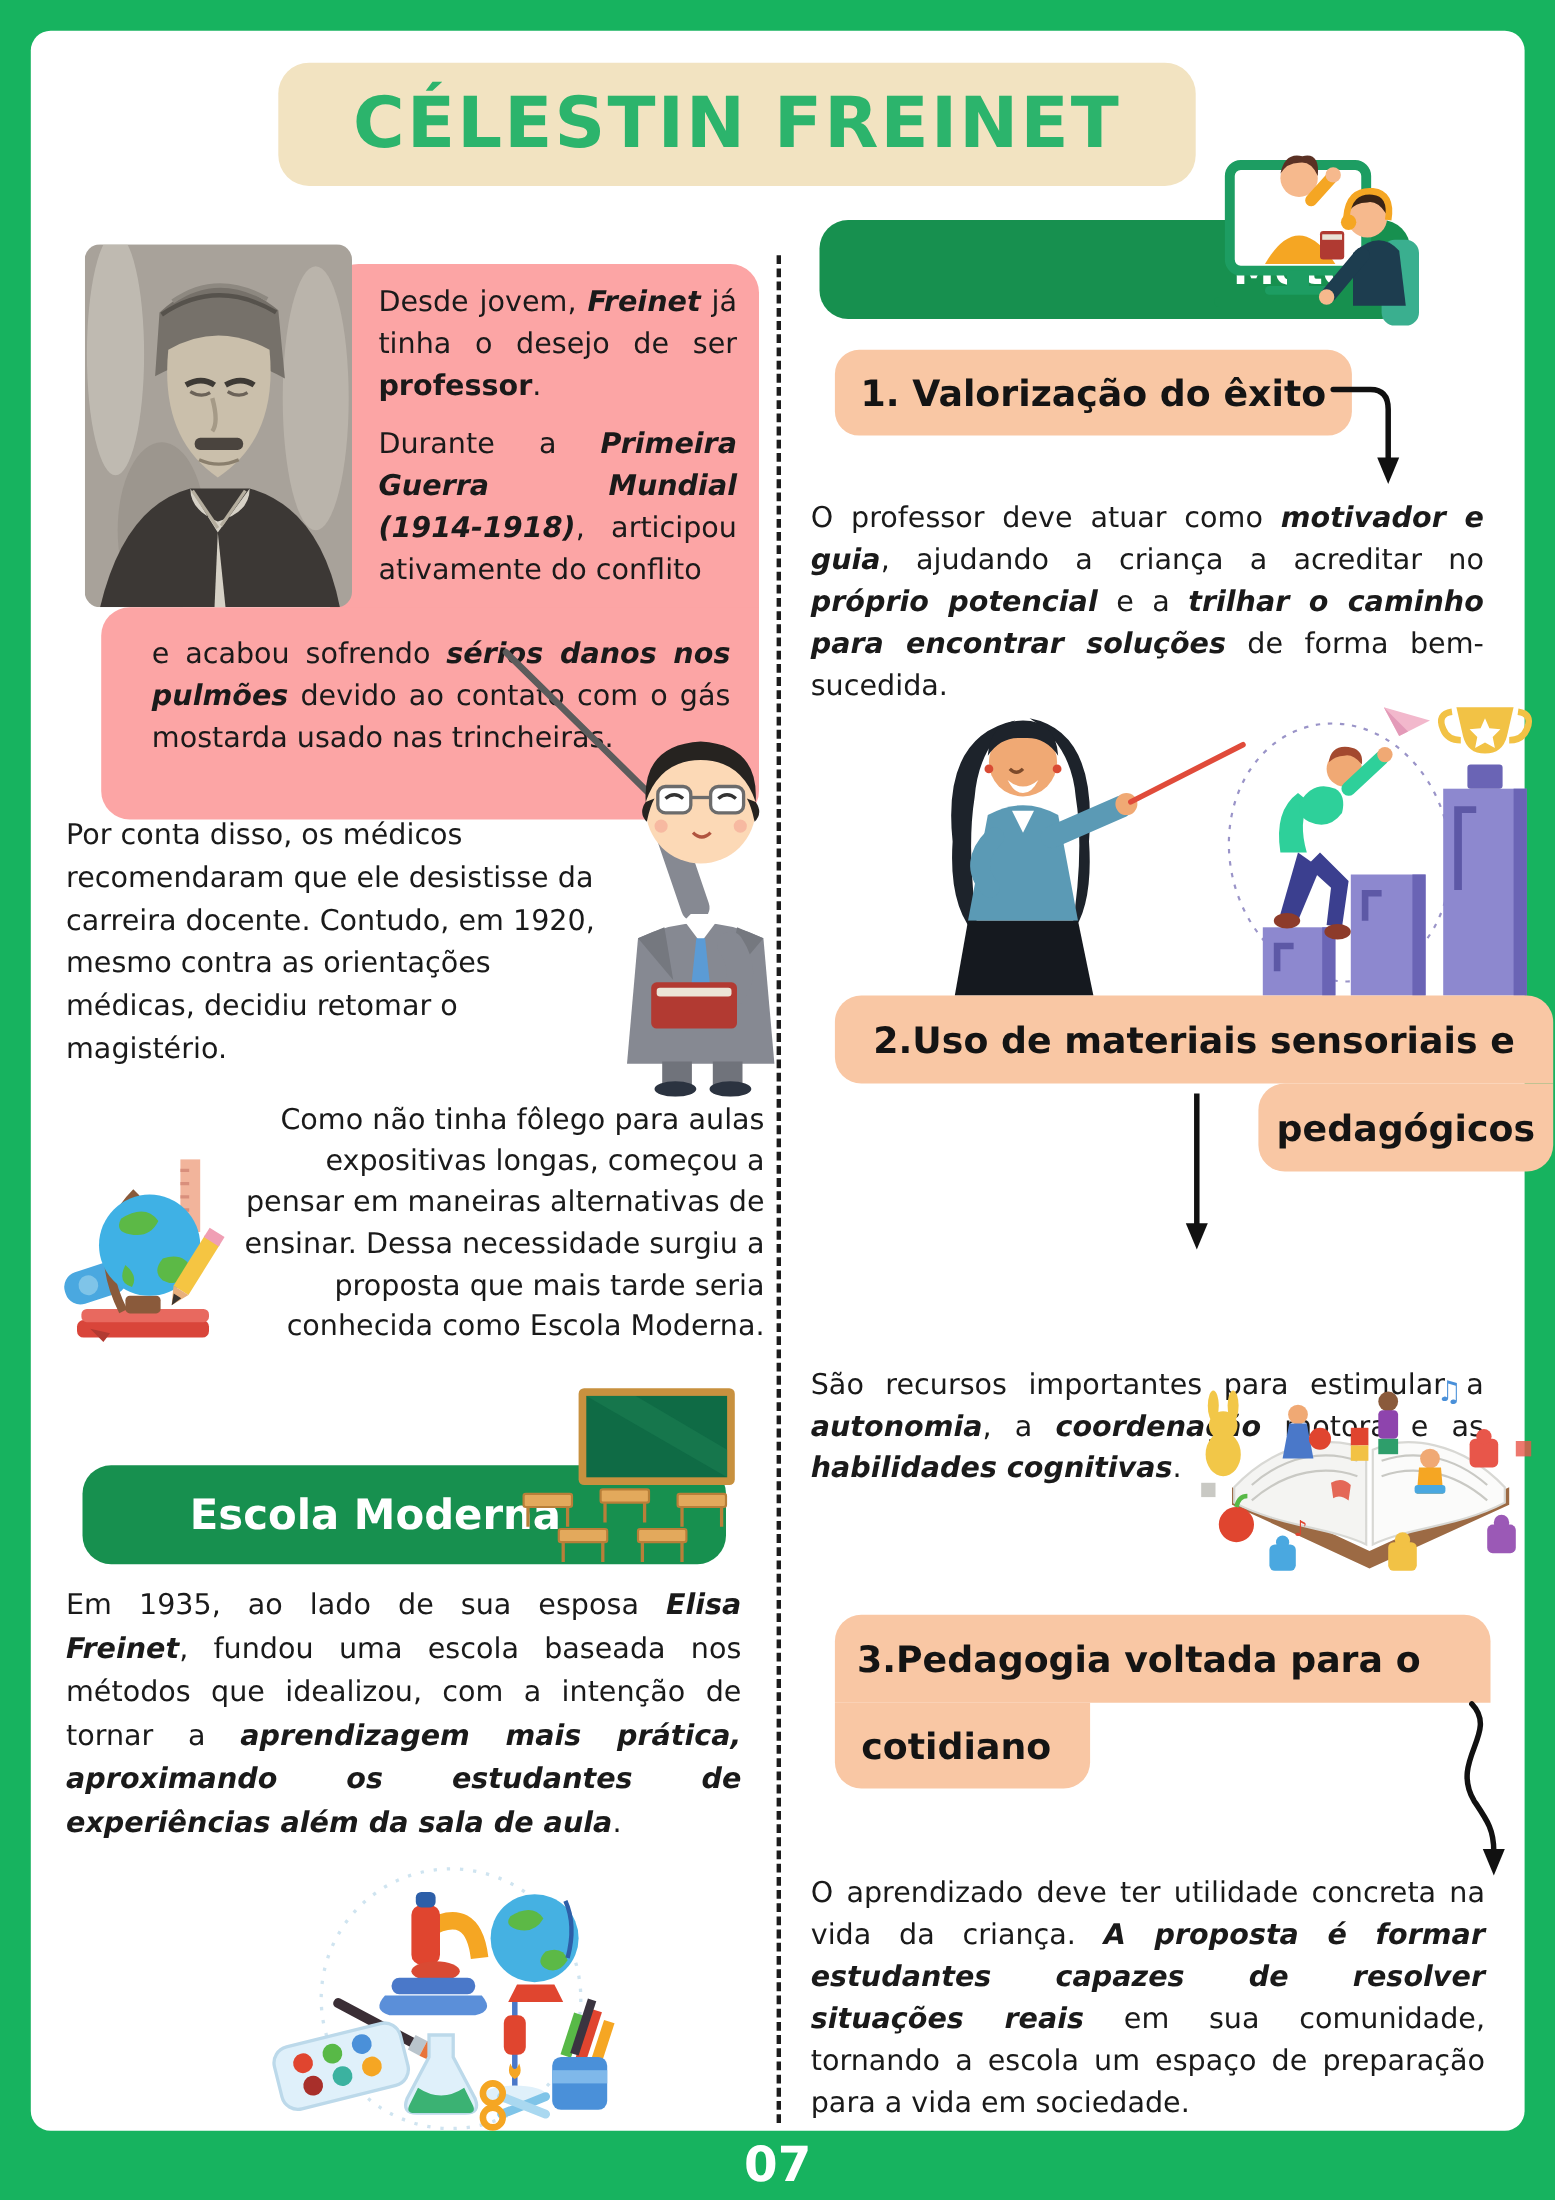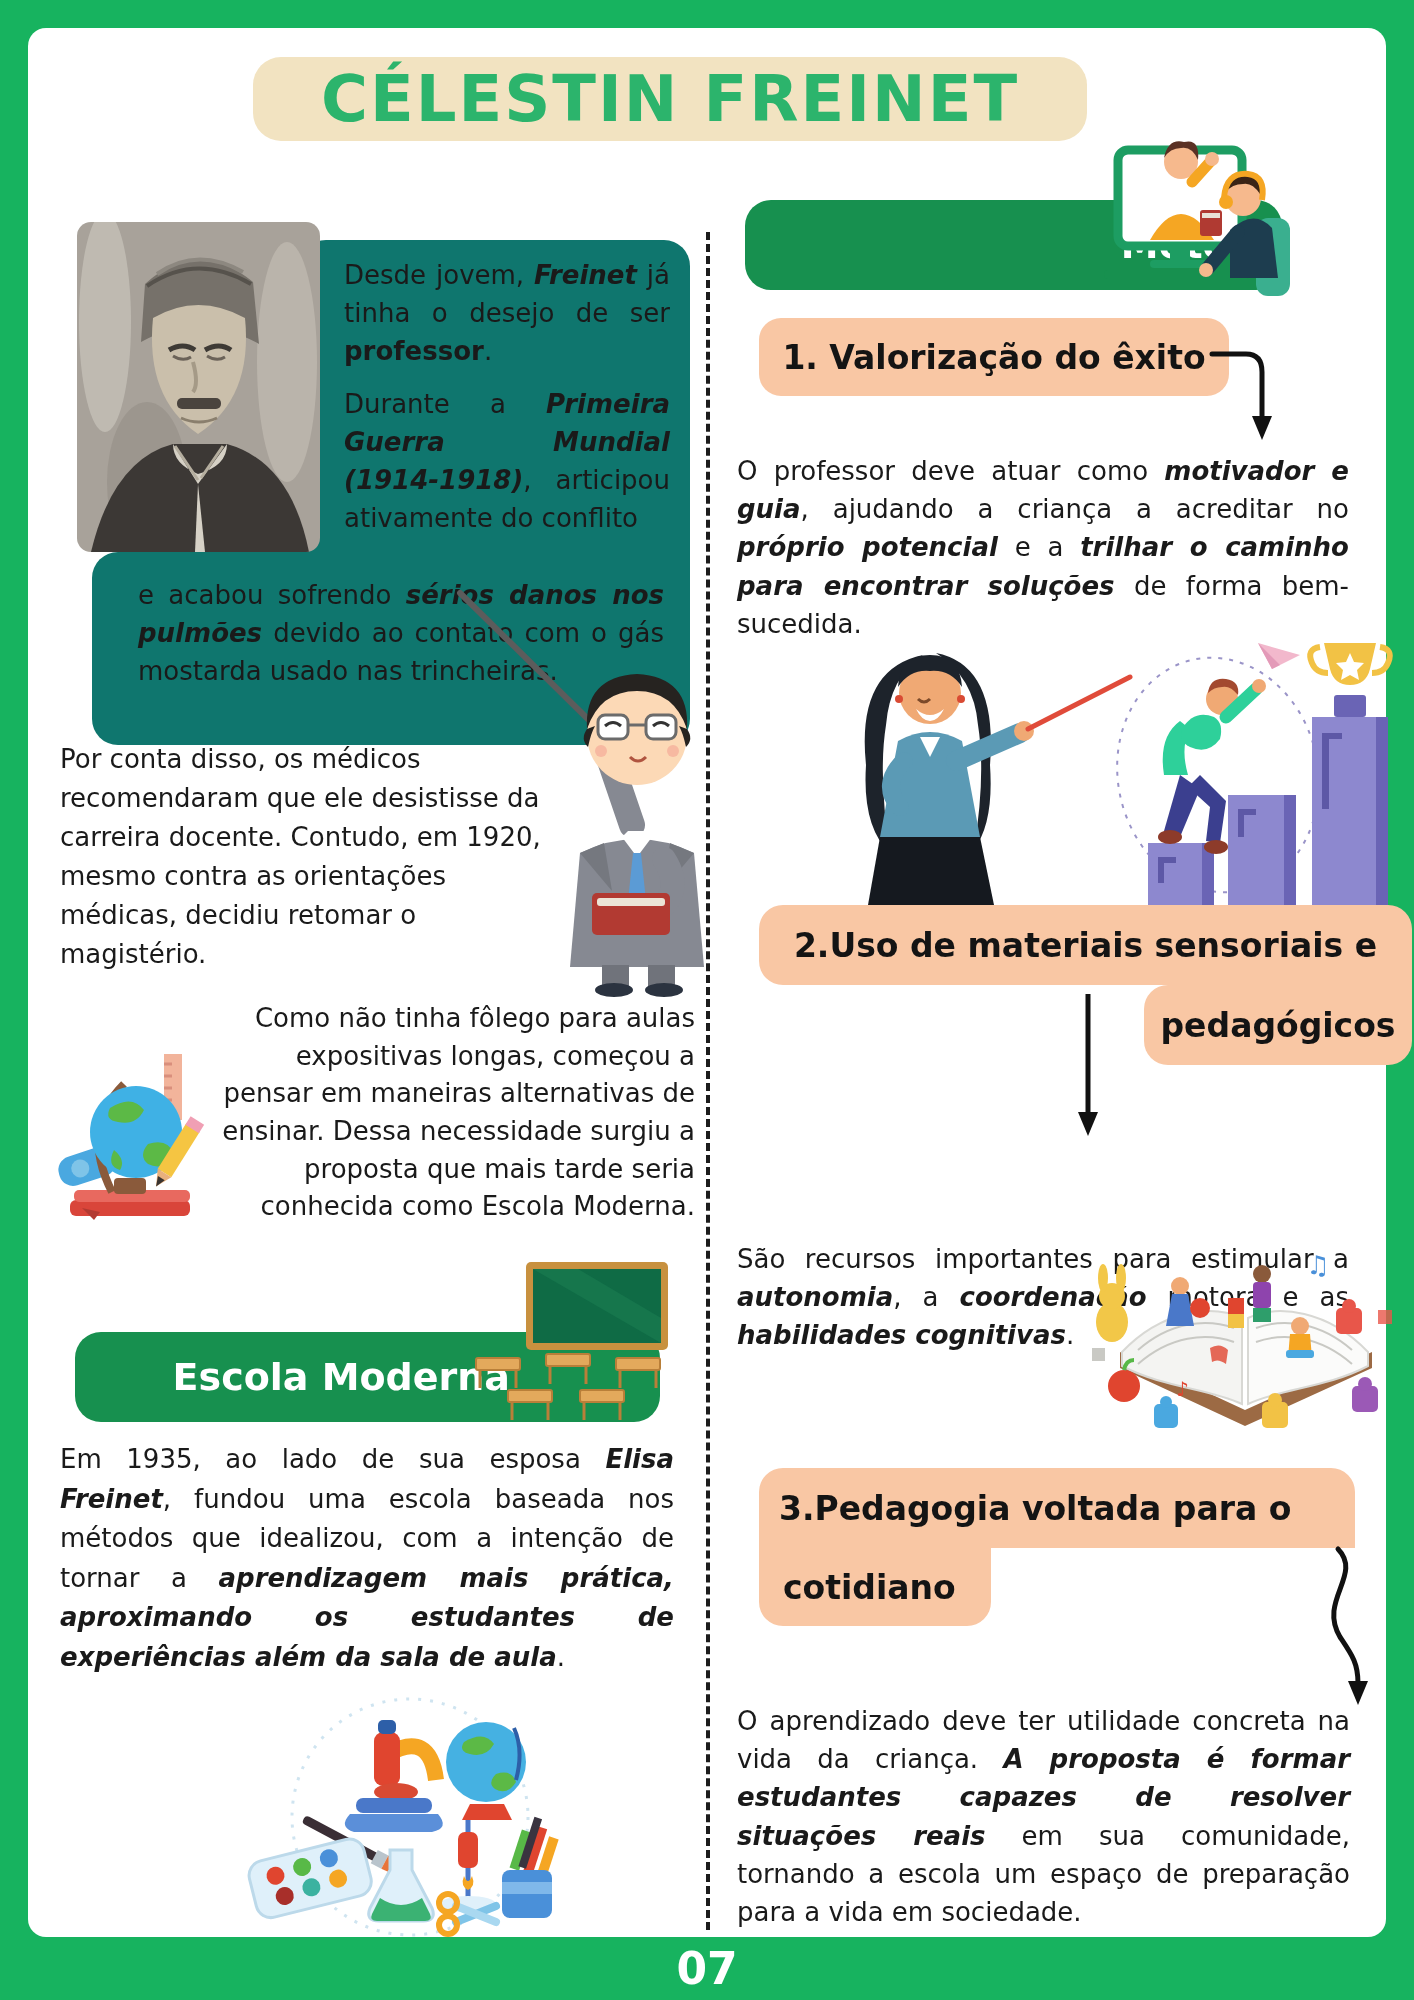--- a/index.html
+++ b/index.html
@@ -4,28 +4,28 @@
 <style>
   html,body{margin:0;padding:0;background:#e8e8e8;}
   #canvas{position:relative;width:1414px;height:2000px;margin:0 auto;background:#17b35f;overflow:hidden;
           font-family:"DejaVu Sans",sans-serif;color:#1a1a1a;}
   .paper{position:absolute;left:28px;top:28px;width:1358px;height:1909px;background:#ffffff;border-radius:18px;}
   .abs{position:absolute;}
   .b{font-weight:bold;}
   .i{font-style:italic;}
   .para{font-size:26px;line-height:1.47;color:#1a1a1a;}
   .just{text-align:justify;text-align-last:left;}
-  .title-box{left:253px;top:57px;width:834px;height:84px;background:#f2e3c1;border-radius:28px;
+  .title-box{left:253px;top:57px;width:834px;height:112px;background:#f2e3c1;border-radius:28px;
              display:flex;align-items:center;justify-content:center;}
   .title-text{font-size:64px;font-weight:bold;color:#2cb46c;letter-spacing:2px;}
   .banner{background:#17904f;border-radius:26px;color:#fff;font-weight:bold;font-size:38px;
           display:flex;align-items:center;justify-content:flex-end;padding-left:37px;}
   .pill{background:#f9c7a4;font-weight:bold;font-size:33px;color:#141414;display:flex;align-items:center;margin-left:22px;}
   .divider{left:706px;top:232px;height:1698px;width:0;border-left:4px dashed #1c1c1c;}
-  .tan{background:#0f766e;}
+  .tan{background:#fca5a5;}
   .photo-frame{left:77px;top:222px;width:243px;height:330px;border-radius:14px;overflow:hidden;z-index:3;}
   .footer-num{left:0;top:1943px;width:1414px;text-align:center;color:#ffffff;
               font-size:44px;font-weight:bold;}
   svg{display:block;}
 </style>
 </head>
 <body>
 
 <div id="canvas">
   <div class="paper abs"></div>

